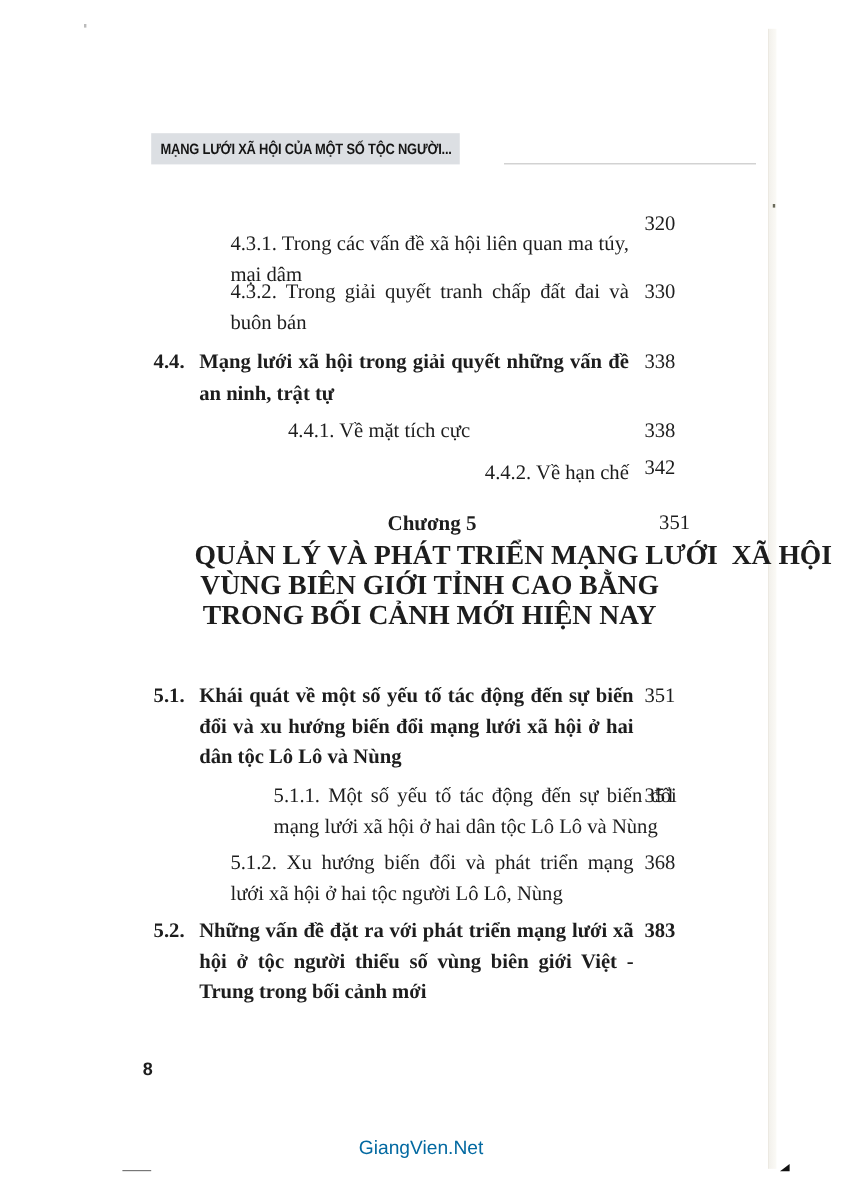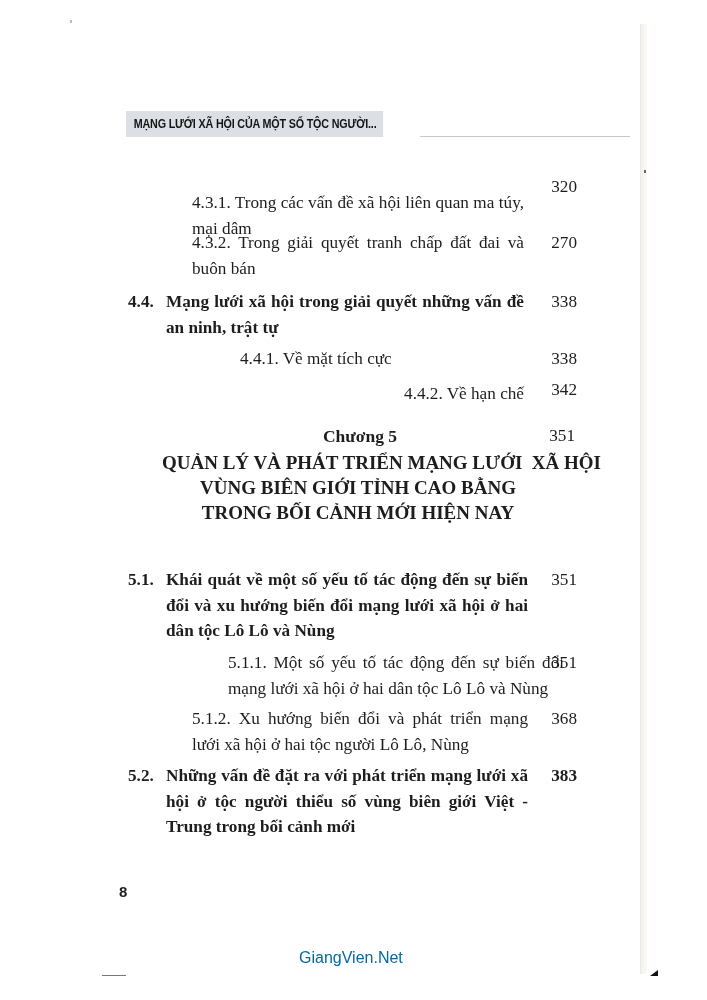--- a/index.html
+++ b/index.html
@@ -28,25 +28,25 @@
       background: #c8c8c8;
     }
     .toc { position: absolute; left: 0; top: 0; width: 707px; }
     .entry {
       position: absolute; font-size: 17.2px; line-height: 25.5px;
     }
     .entry .num { position: absolute; left: 0; top: 0; }
     .entry .text {
       position: absolute; text-align: justify;
     }
-    .entry .page { position: absolute; text-align: right; width: 40px; }
+    .entry .page { position: absolute; text-align: left; width: 40px; }
     .bold { font-weight: bold; }
     .chapter-title {
       position: absolute; left: 162px; top: 450px; width: 392px;
-      text-align: center; font-weight: bold; font-size: 19px; line-height: 25px;
+      text-align: center; font-weight: bold; font-size: 23px; line-height: 25px;
     }
     .chapter-label {
       position: absolute; left: 300px; top: 426px; width: 120px; text-align: center;
       font-weight: bold; font-size: 17.5px;
     }
     .chapter-page {
       position: absolute; left: 535px; top: 426px; width: 40px; text-align: right;
       font-size: 17.2px;
     }
     .page-number {
@@ -80,21 +80,21 @@
 
 <div class="toc">
 
   <div class="entry" style="left:192px;top:174px;width:385px;">
     <div class="text" style="left:0;top:16px;width:332px;">4.3.1. Trong các vấn đề xã hội liên quan ma túy, mại dâm</div>
     <div class="page" style="left:345px;top:0;">320</div>
   </div>
 
   <div class="entry" style="left:192px;top:230px;width:385px;">
     <div class="text" style="left:0;top:0;width:332px;">4.3.2. Trong giải quyết tranh chấp đất đai và buôn bán</div>
-    <div class="page" style="left:345px;top:0;">270</div>
+    <div class="page" style="left:345px;top:0;">330</div>
   </div>
 
   <div class="entry bold" style="left:128px;top:289px;width:449px;">
     <div class="num">4.4.</div>
     <div class="text" style="left:38px;top:0;width:358px;">Mạng lưới xã hội trong giải quyết những vấn đề an ninh, trật tự</div>
     <div class="page" style="left:409px;top:0;font-weight:normal;">338</div>
   </div>
 
   <div class="entry" style="left:192px;top:346px;width:385px;">
     <div class="text" style="left:0;top:0;width:332px;text-align:left;margin-left:48px;">4.4.1. Về mặt tích cực</div>

